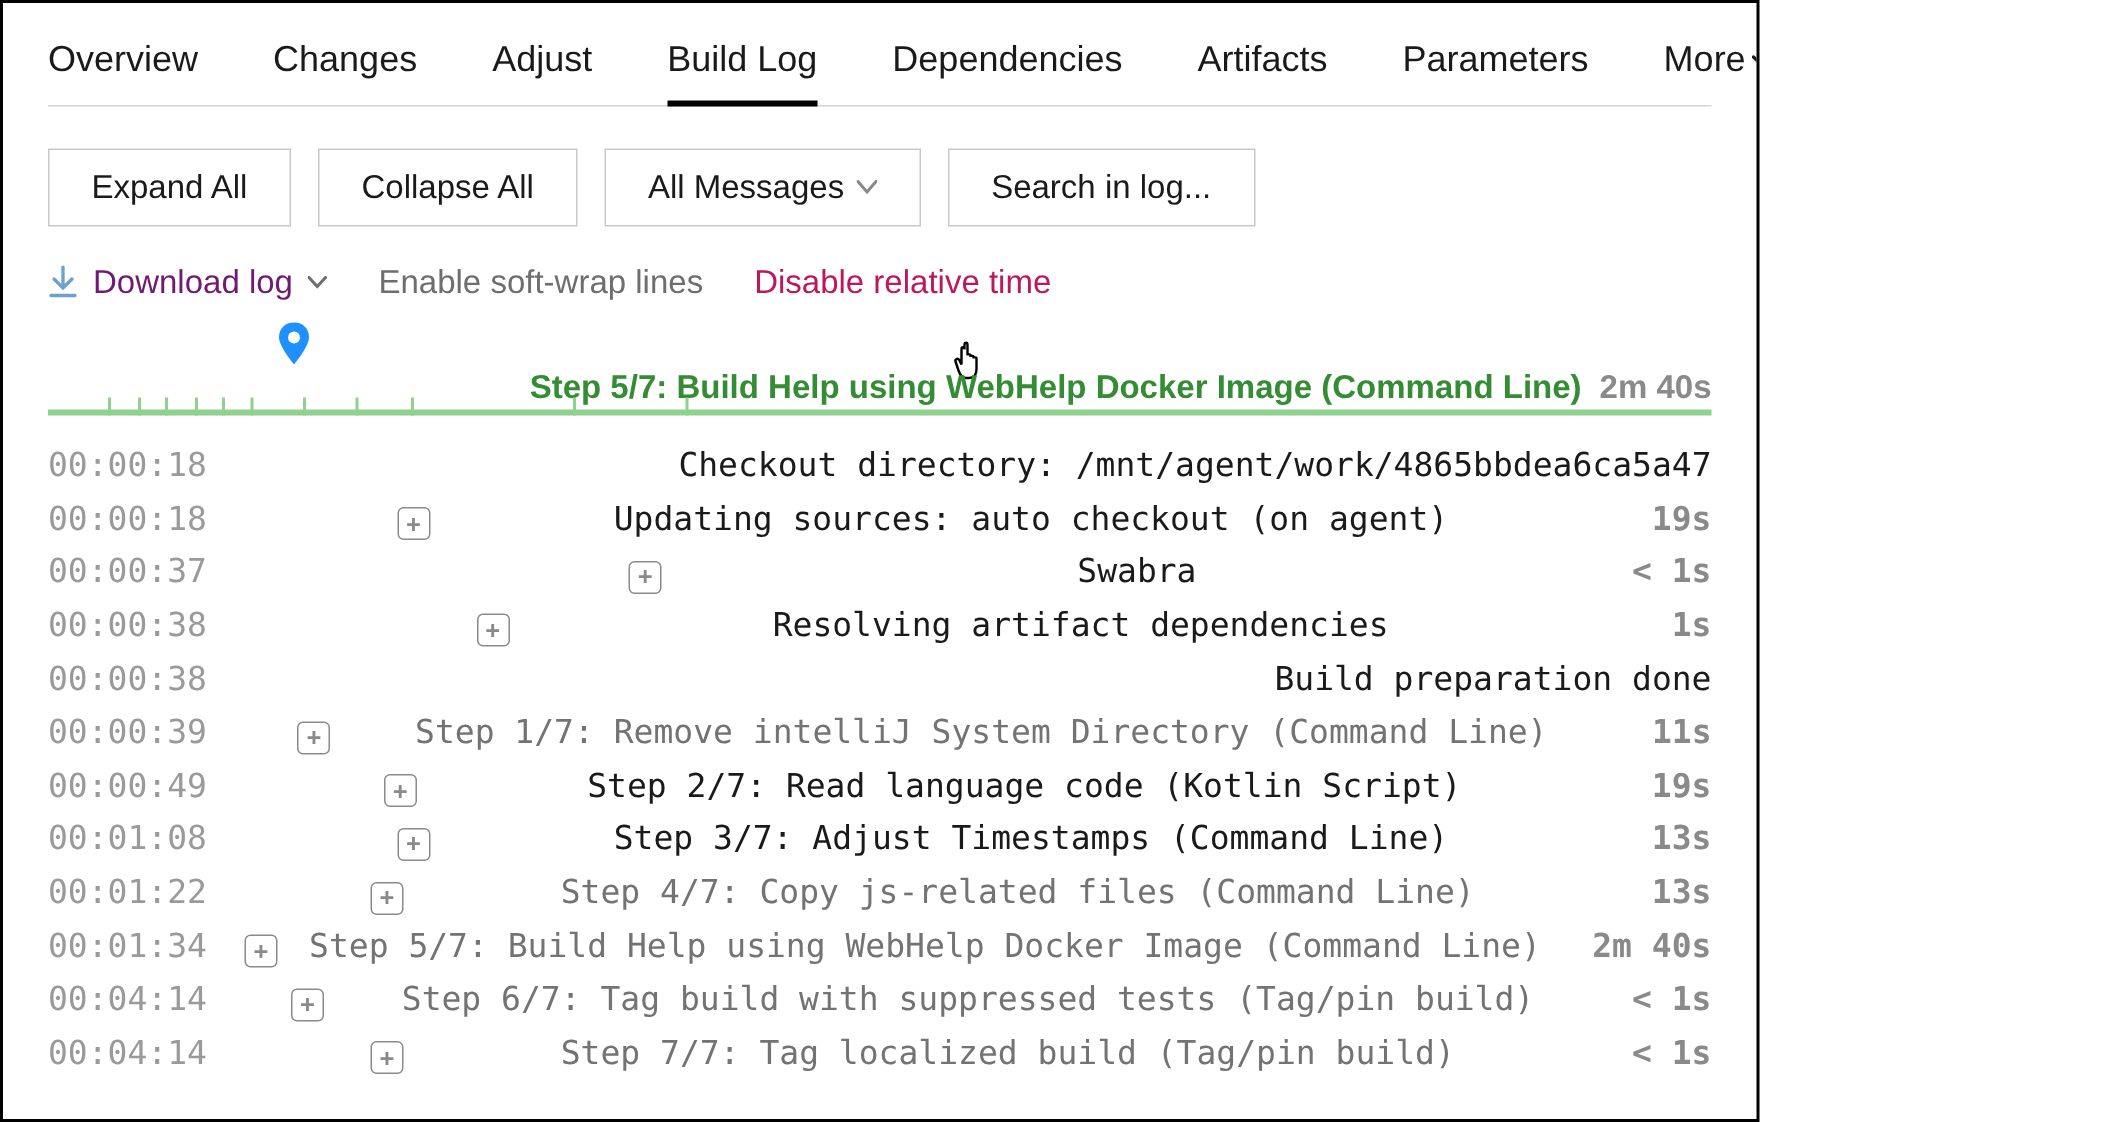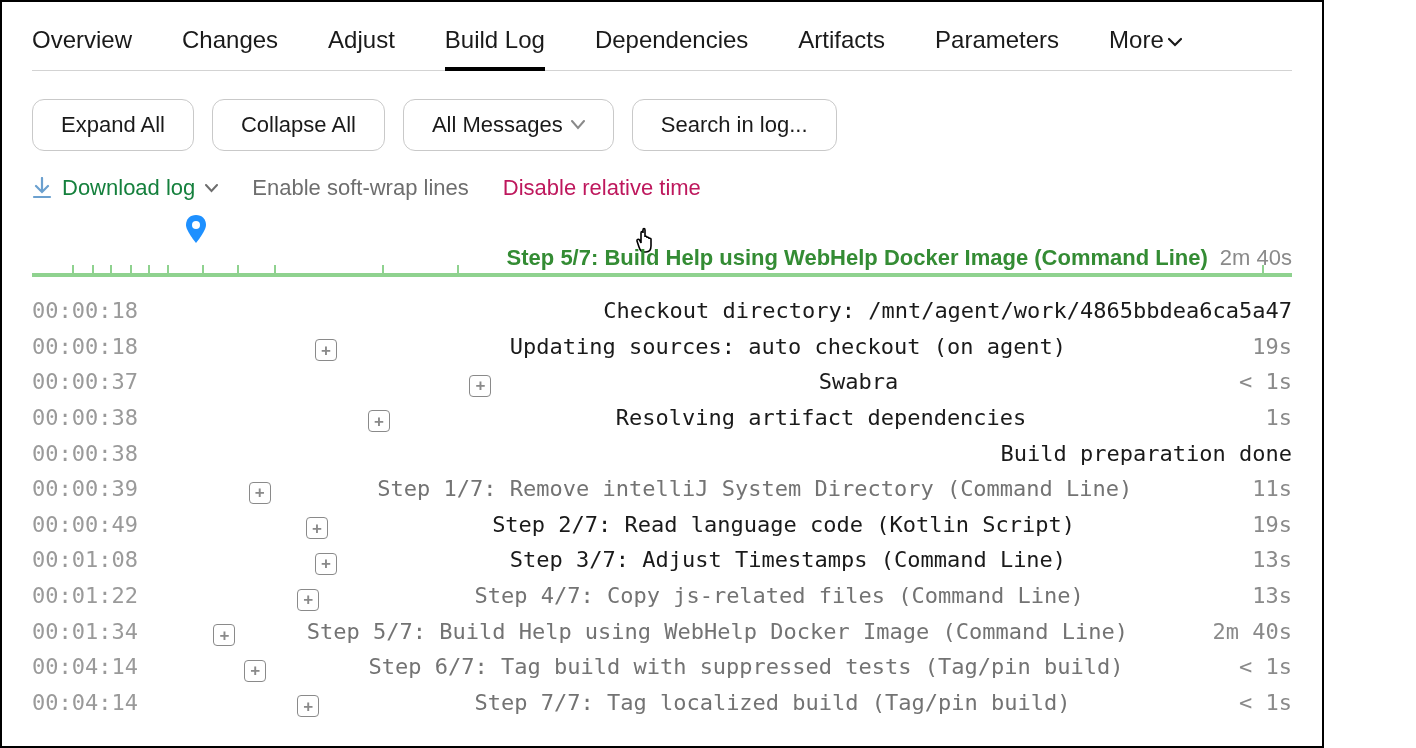--- a/index.html
+++ b/index.html
@@ -4,21 +4,21 @@
 <style>
   * { box-sizing: border-box; }
   body {
     margin: 0;
     font-family: -apple-system, BlinkMacSystemFont, "Segoe UI", Helvetica, Arial, sans-serif;
     background: #fff;
     color: #1a1a1a;
   }
   .frame {
     border: 2px solid #000;
-    width: 1324px;
+    width: 1173px;
     height: 748px;
     padding: 18px 30px 0 30px;
     overflow: hidden;
     position: relative;
   }
 
   
   .tabs {
     display: flex;
     gap: 50px;
@@ -50,21 +50,21 @@
   }
 
   
   .toolbar {
     display: flex;
     gap: 18px;
     margin-top: 28px;
   }
   .btn {
     border: 1px solid #c9c9c9;
-    border-radius: 12px;
+    border-radius: 0;
     background: #fff;
     font-size: 22px;
     padding: 12px 28px;
     cursor: pointer;
     color: #1a1a1a;
     display: flex;
     align-items: center;
     gap: 8px;
   }
 
@@ -73,21 +73,21 @@
     display: flex;
     gap: 34px;
     align-items: center;
     margin-top: 24px;
     font-size: 22px;
   }
   .dl {
     display: flex;
     align-items: center;
     gap: 10px;
-    color: #15803d;
+    color: #701a75;
     cursor: pointer;
   }
   .dl .dlicon { color: #6ba0cf; }
   .soft {
     color: #6e6e6e;
     cursor: pointer;
   }
   .magenta {
     color: #be185d;
     cursor: pointer;
@@ -164,21 +164,21 @@
     cursor: pointer;
     position: relative;
     top: 2px;
     flex-shrink: 0;
     line-height: 1;
     font-family: -apple-system, sans-serif;
   }
   .spacer { width: 26px; display: inline-block; }
   .msg { color: #1a1a1a; }
   .orange { color: #737373; }
-  .dur { color: #8a8a8a; }
+  .dur { color: #8a8a8a; font-weight: bold; }
 
   svg { display: block; }
 </style>
 </head>
 <body>
 
 <div class="frame">
 
   <div class="tabs" id="tabs">
       <div class="tab">Overview</div>

